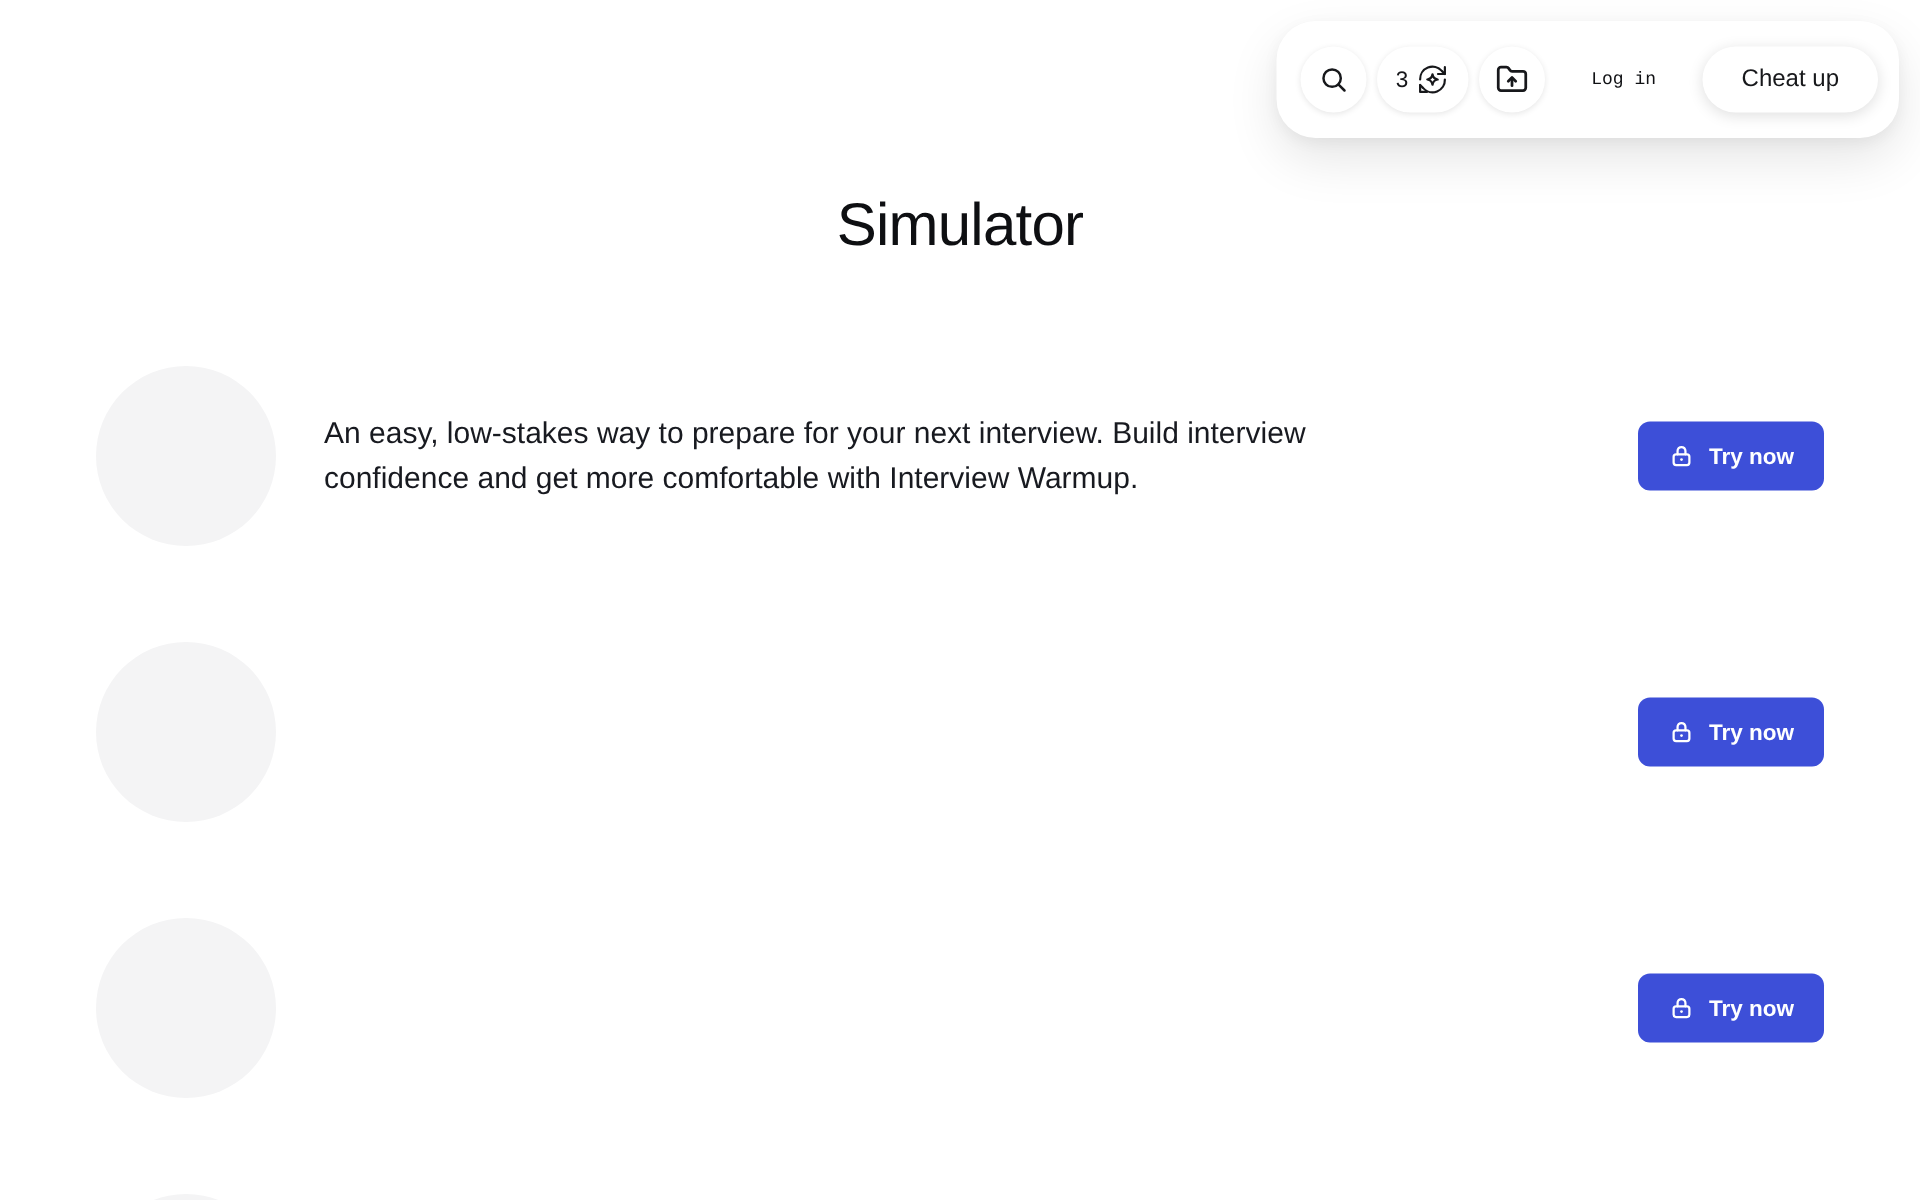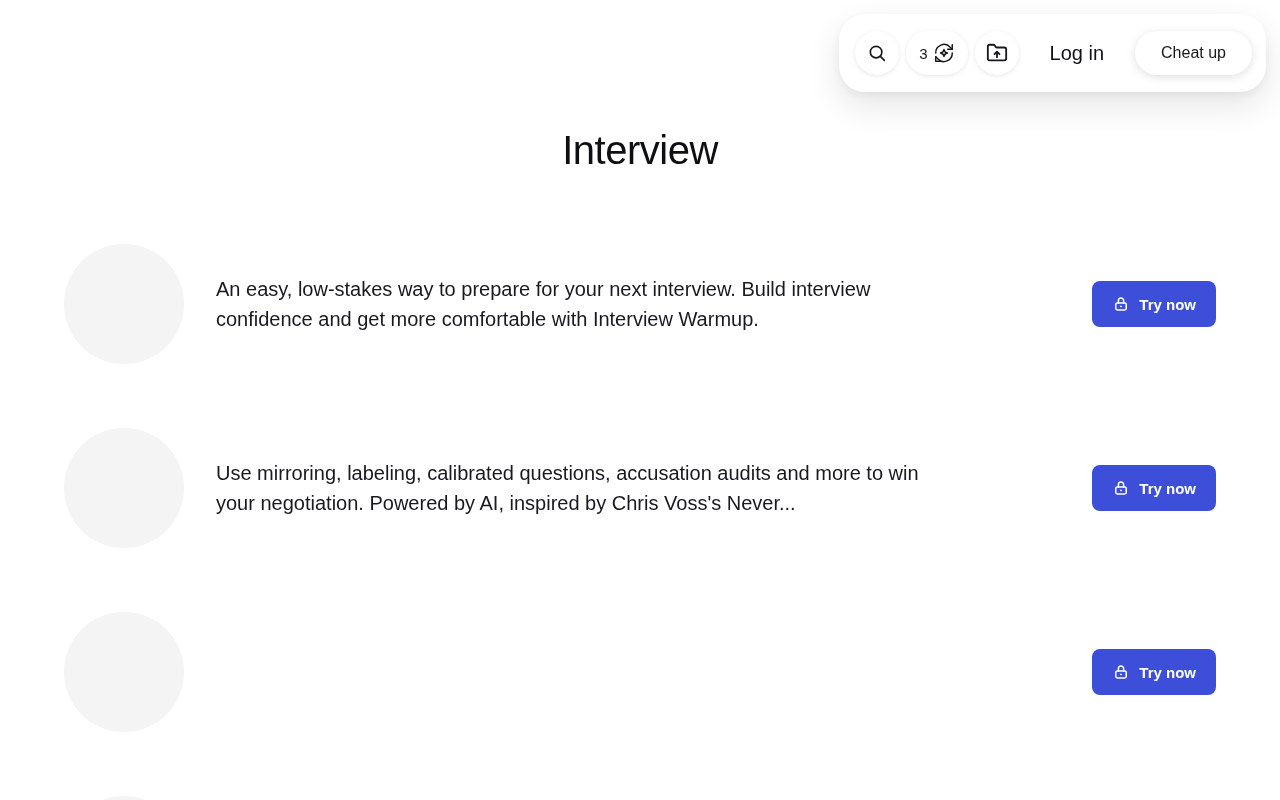--- a/index.html
+++ b/index.html
@@ -50,24 +50,25 @@
     color: #17181b;
   }
   .tb-text {
     height: 44px;
     display: inline-flex;
     align-items: center;
     padding: 0 24px;
     background: transparent;
     border: none;
     box-shadow: none;
-    font-size: 20px;
+    font-size: 12px;
     font-weight: 500;
     color: #101114;
     cursor: pointer;
+    font-family: Liberation Mono, monospace;
   }
   .tb-signup {
     padding: 0 26px;
     font-size: 16px;
     font-weight: 500;
     box-shadow: 0 2px 10px rgba(0,0,0,0.13);
   }
   .tb-btn svg { display: block; }
 
   
@@ -170,21 +171,21 @@
       </svg>
     </span>
   </button>
 
   <button class="tb-text">Log in</button>
 
   <button class="tb-btn tb-signup">Cheat up</button>
 </div>
 
 <header class="page-header">
-  <h1 class="page-title">Interview</h1>
+  <h1 class="page-title">Simulator</h1>
 </header>
 
 <main class="card-list">
 
   <section class="card">
     <div class="avatar"></div>
     <div class="card-body">
       <p class="card-desc">An easy, low-stakes way to prepare for your next interview. Build interview confidence and get more comfortable with Interview Warmup.</p>
     </div>
     <button class="cta-btn">
@@ -195,21 +196,20 @@
           <circle cx="12" cy="15.2" r="1.2" fill="currentColor" stroke="none"></circle>
         </svg>
       </span>
       <span>Try now</span>
     </button>
   </section>
 
   <section class="card">
     <div class="avatar"></div>
     <div class="card-body">
-      <p class="card-desc">Use mirroring, labeling, calibrated questions, accusation audits and more to win your negotiation. Powered by AI, inspired by Chris Voss's Never...</p>
     </div>
     <button class="cta-btn">
       <span>
         <svg viewBox="0 0 24 24" width="18" height="18" fill="none" stroke="currentColor" stroke-width="2" stroke-linecap="round" stroke-linejoin="round">
           <rect x="5" y="10.5" width="14" height="9.5" rx="2.2"></rect>
           <path d="M8.5 10.5 V7.5 a3.5 3.5 0 0 1 7 0 V10.5"></path>
           <circle cx="12" cy="15.2" r="1.2" fill="currentColor" stroke="none"></circle>
         </svg>
       </span>
       <span>Try now</span>

